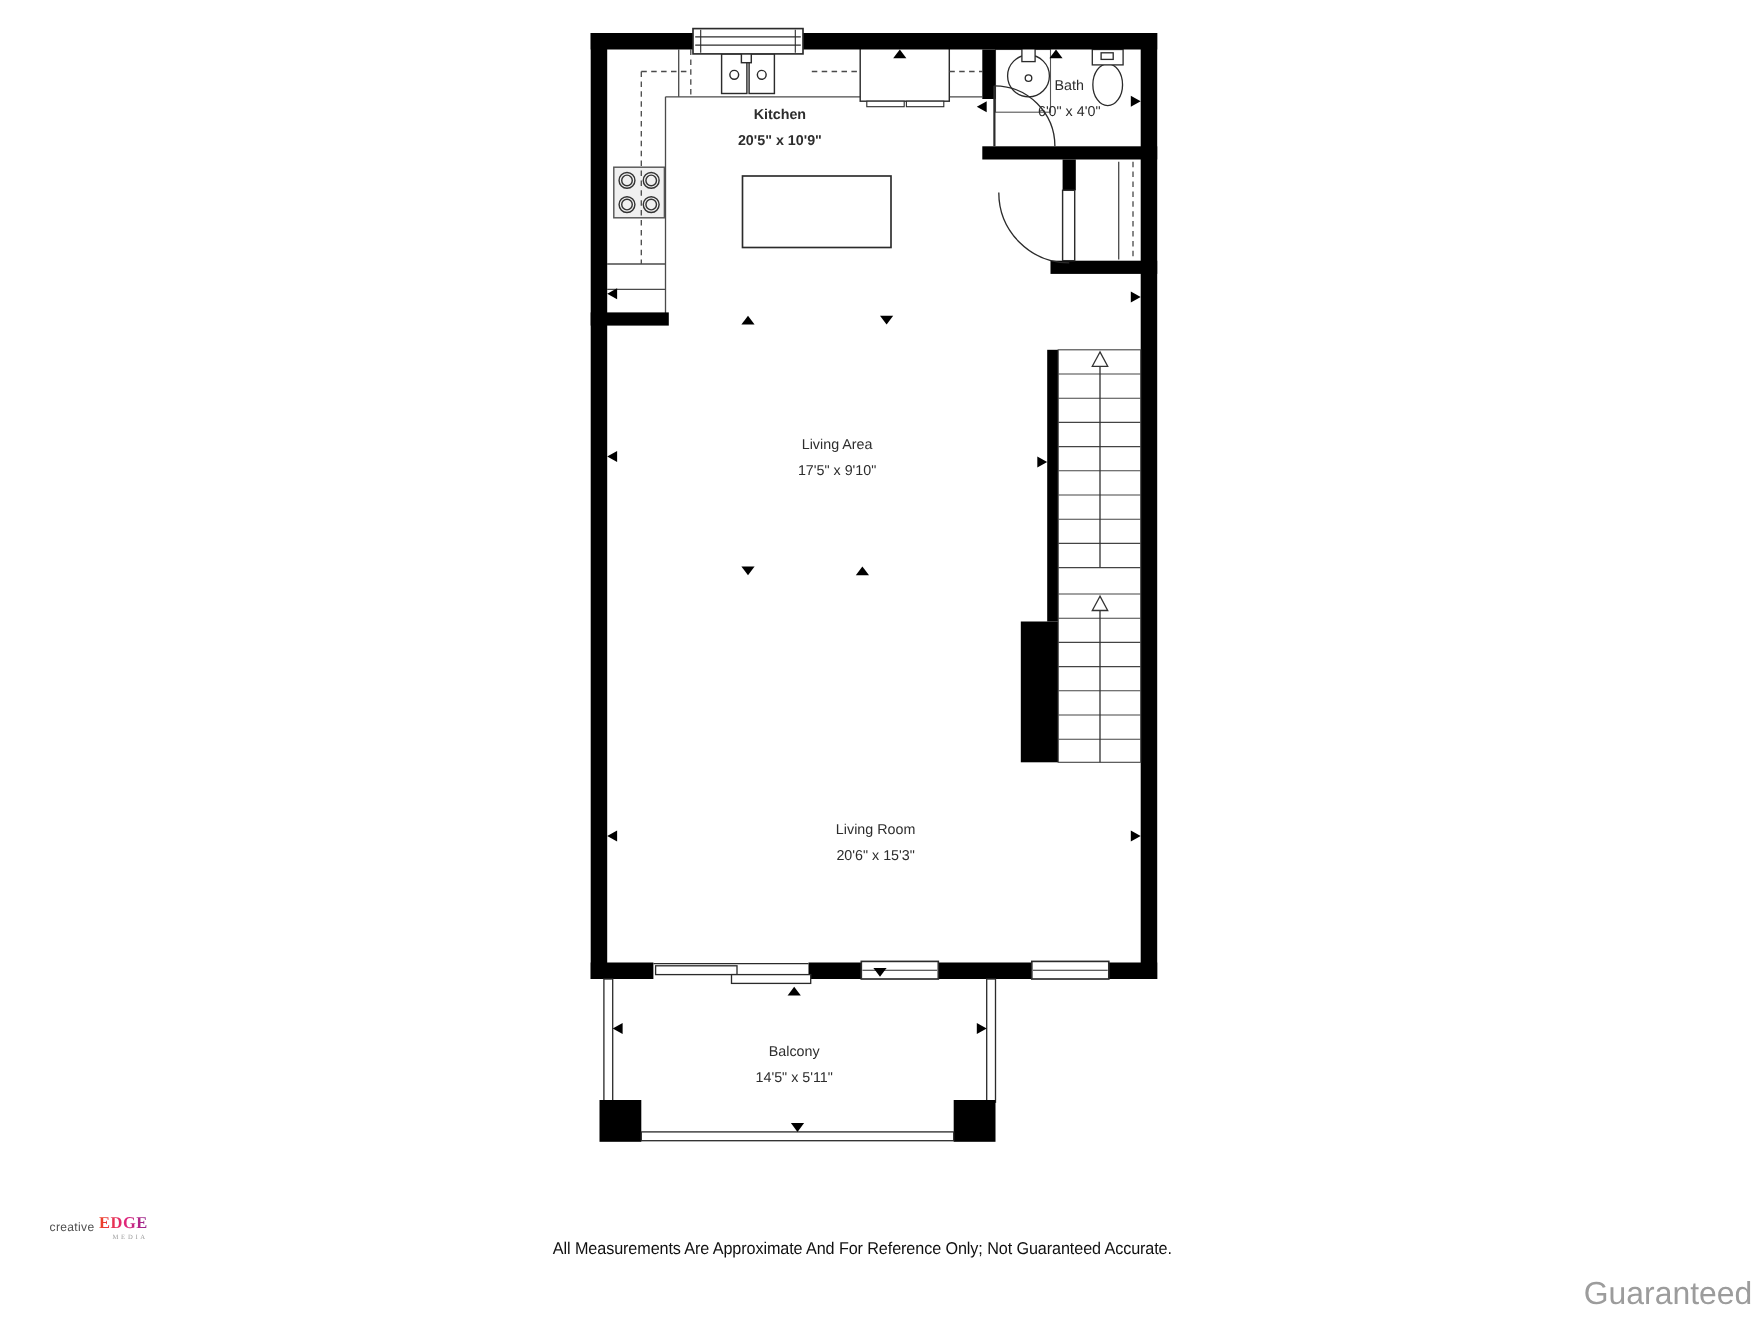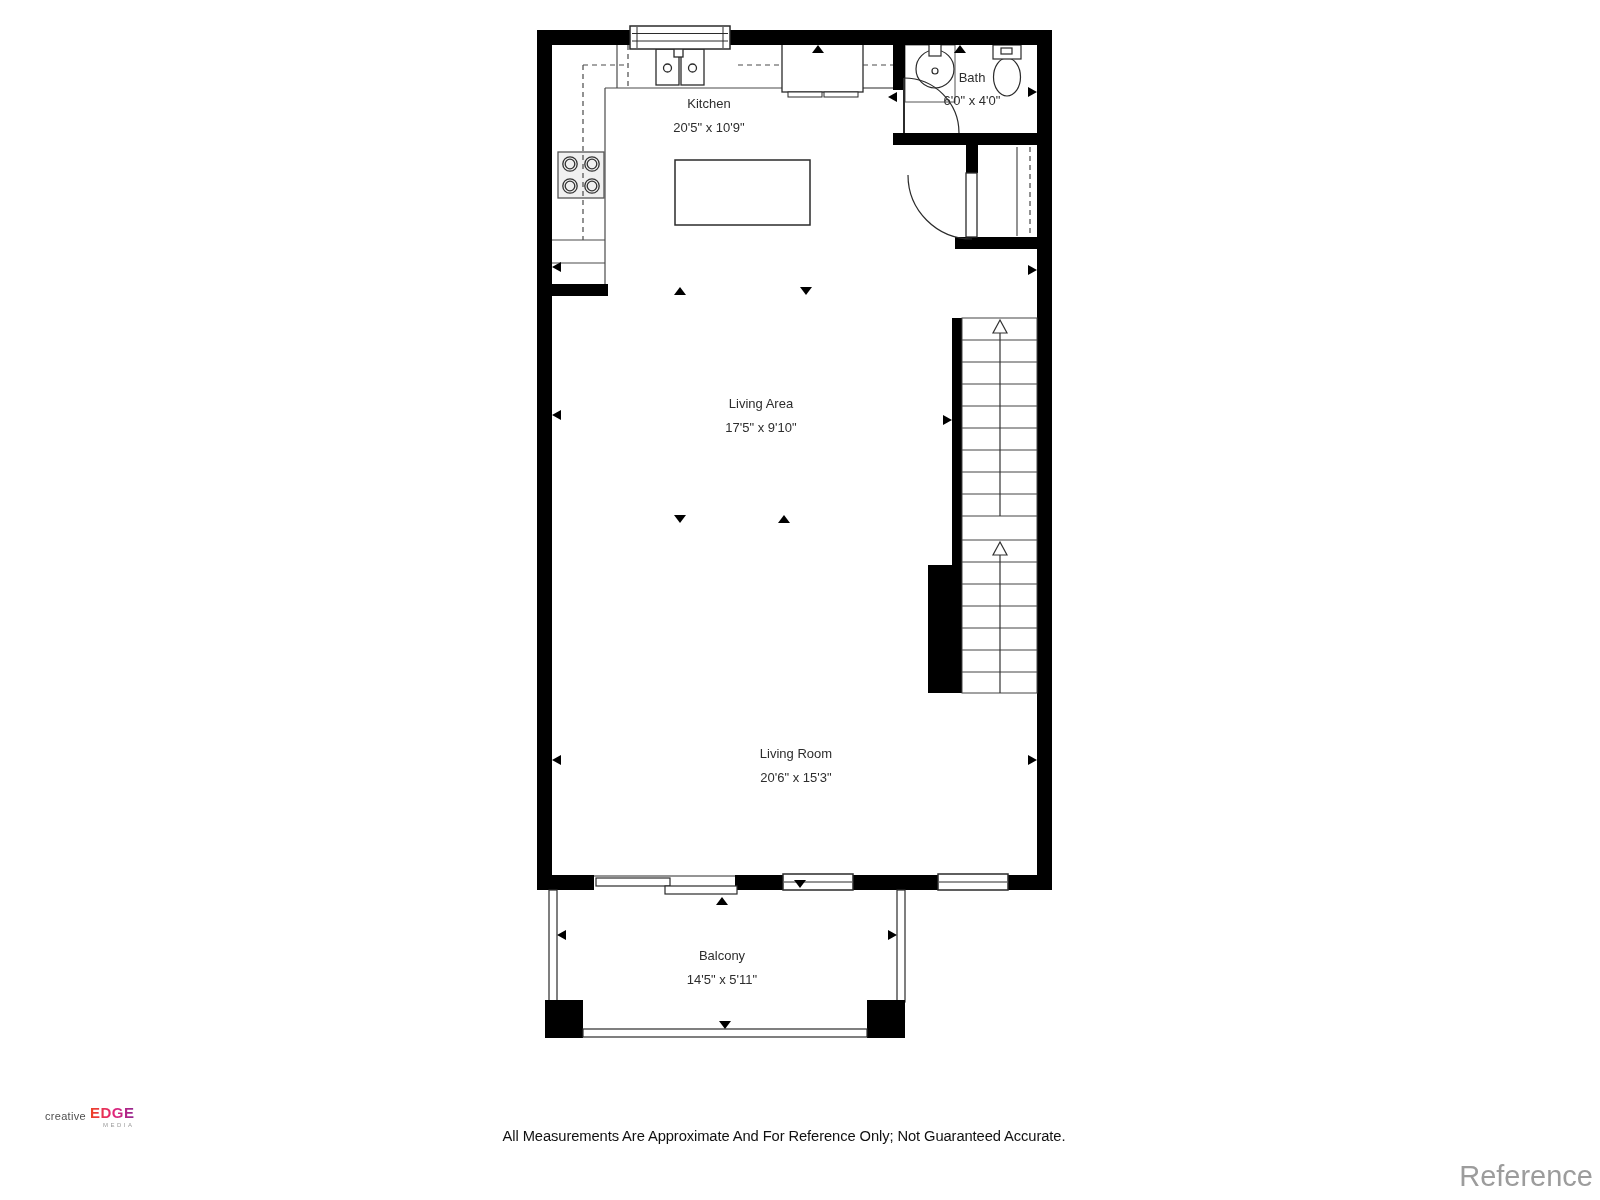--- a/index.html
+++ b/index.html
@@ -2,31 +2,31 @@
 <html><head>
 <meta charset="utf-8">
 <style>
   html,body{margin:0;padding:0;background:#fff;}
   body{width:1600px;height:1200px;position:relative;overflow:hidden;
        font-family:"Liberation Sans",sans-serif;}
   .page{position:absolute;inset:0;background:#ffffff;}
   svg.plan{position:absolute;left:0;top:0;}
   .room-label{position:absolute;transform:translateX(-50%);text-align:center;
       color:#2d2d2d;font-size:13px;line-height:24px;white-space:nowrap;}
-  .rl-kitchen{left:709px;top:92px;}
+  .rl-kitchen{left:709px;top:92px;font-weight:bold;}
   .rl-bath{left:972px;top:66px;line-height:23px;}
   .rl-dining{left:761px;top:392px;}
   .rl-living{left:796px;top:694px;margin-top:48px;}
   .rl-balcony{left:722px;top:944px;}
   .footer-note{position:absolute;left:784px;top:1127px;
       transform:translateX(-50%) scaleX(0.95);transform-origin:center;
       font-size:15.5px;color:#101010;white-space:nowrap;letter-spacing:-0.1px;}
   .logo{position:absolute;left:45px;top:1104px;display:flex;align-items:center;gap:4px;}
   .logo-creative{font-size:11px;color:#4f4f4f;letter-spacing:.3px;}
-  .logo-edge-wrap{display:inline-flex;flex-direction:column;align-items:flex-end;}
+  .logo-edge-wrap{display:inline-flex;flex-direction:column;align-items:flex-end;font-family:Liberation Serif, serif;}
   .logo-edge{font-size:15px;font-weight:bold;letter-spacing:.5px;color:#d21f7c;}
   @supports ((-webkit-background-clip:text) or (background-clip:text)){
     .logo-edge{background:linear-gradient(90deg,#ee4323 0%,#e1247b 55%,#93278f 100%);
       -webkit-background-clip:text;background-clip:text;color:transparent;
       -webkit-text-fill-color:transparent;}
   }
   .logo-media{font-size:6px;color:#9a9a9a;letter-spacing:2.5px;margin-top:1px;}
   .watermark{position:absolute;right:7px;top:1160px;font-size:29px;color:#9c9c9c;}
 </style>
 </head>
@@ -233,15 +233,15 @@
   <div class="footer-note">All Measurements Are Approximate And For Reference Only; Not Guaranteed Accurate.</div>
 
   <div class="logo">
     <span class="logo-creative">creative</span>
     <span class="logo-edge-wrap">
       <span class="logo-edge">EDGE</span>
       <span class="logo-media">MEDIA</span>
     </span>
   </div>
 
-  <div class="watermark">Reference</div>
+  <div class="watermark">Guaranteed</div>
 
 </div>
 
 </body></html>

